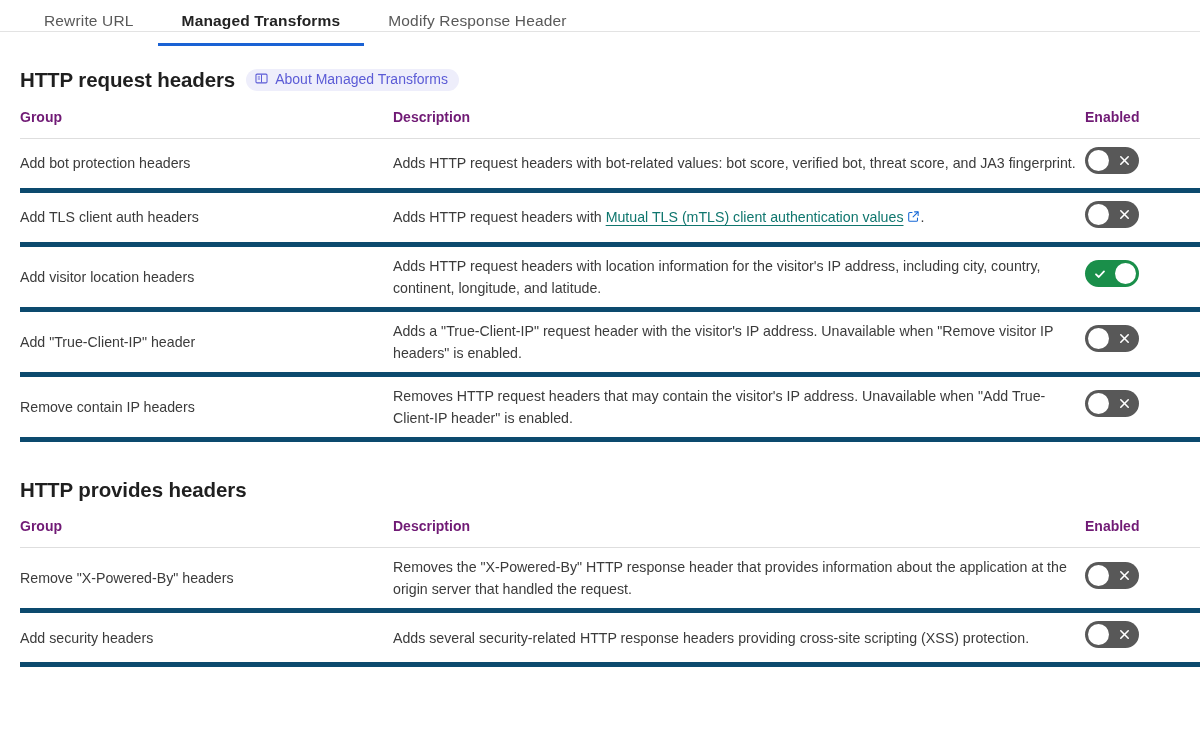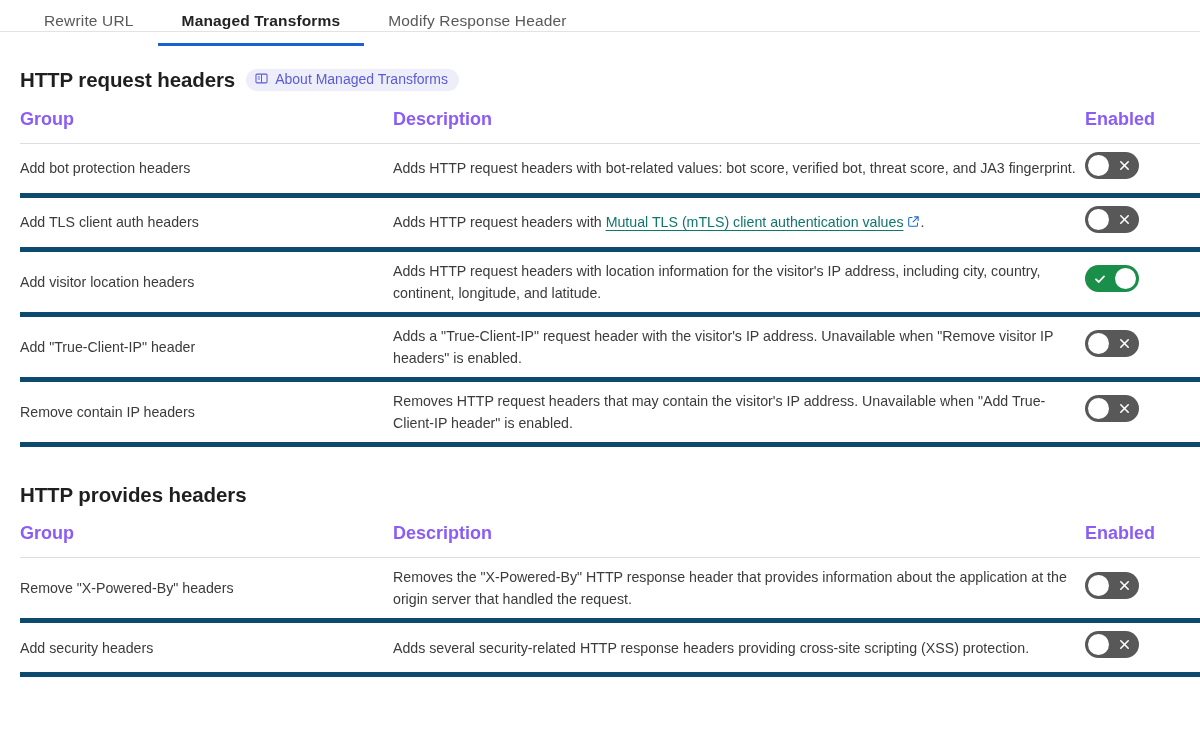--- a/index.html
+++ b/index.html
@@ -86,23 +86,23 @@
   .book-icon { display: block; }
 
   
   table.mt {
     width: 100%;
     border-collapse: collapse;
     table-layout: fixed;
   }
   table.mt th {
     text-align: left;
-    font-size: 18px;
+    font-size: 14px;
     font-weight: 700;
-    color: #8b5cf6;
+    color: #701a75;
     padding: 4px 0 13px 0;
     border-bottom: 1px solid #dedede;
     vertical-align: bottom;
   }
   table.mt td {
     font-size: 14.2px;
     color: #3b3b3b;
     border-bottom: 5px solid #0c4a6e;
     vertical-align: middle;
     padding: 8px 0;

